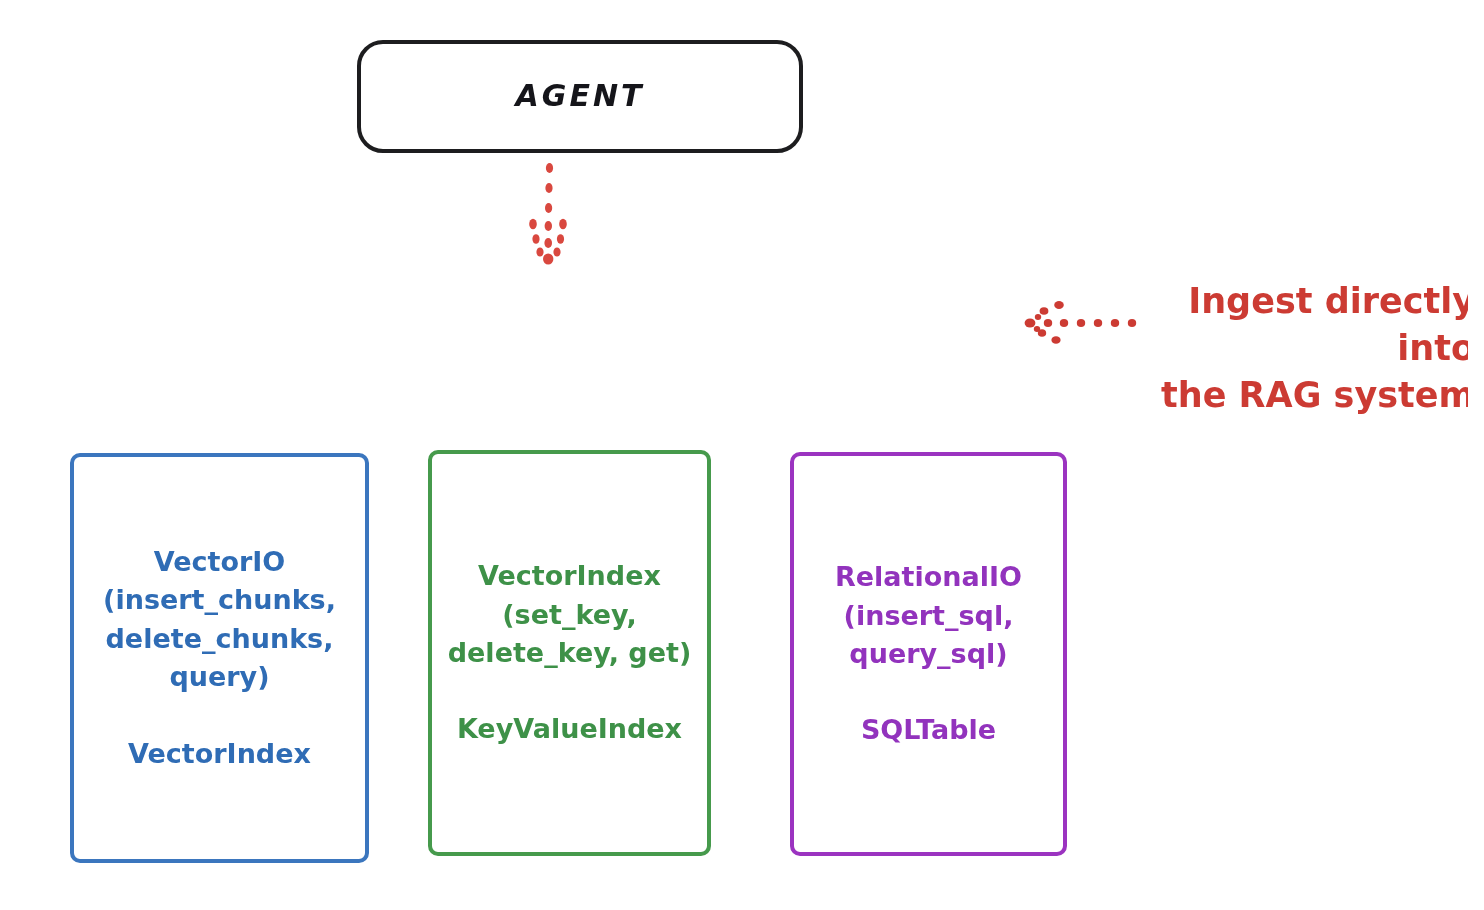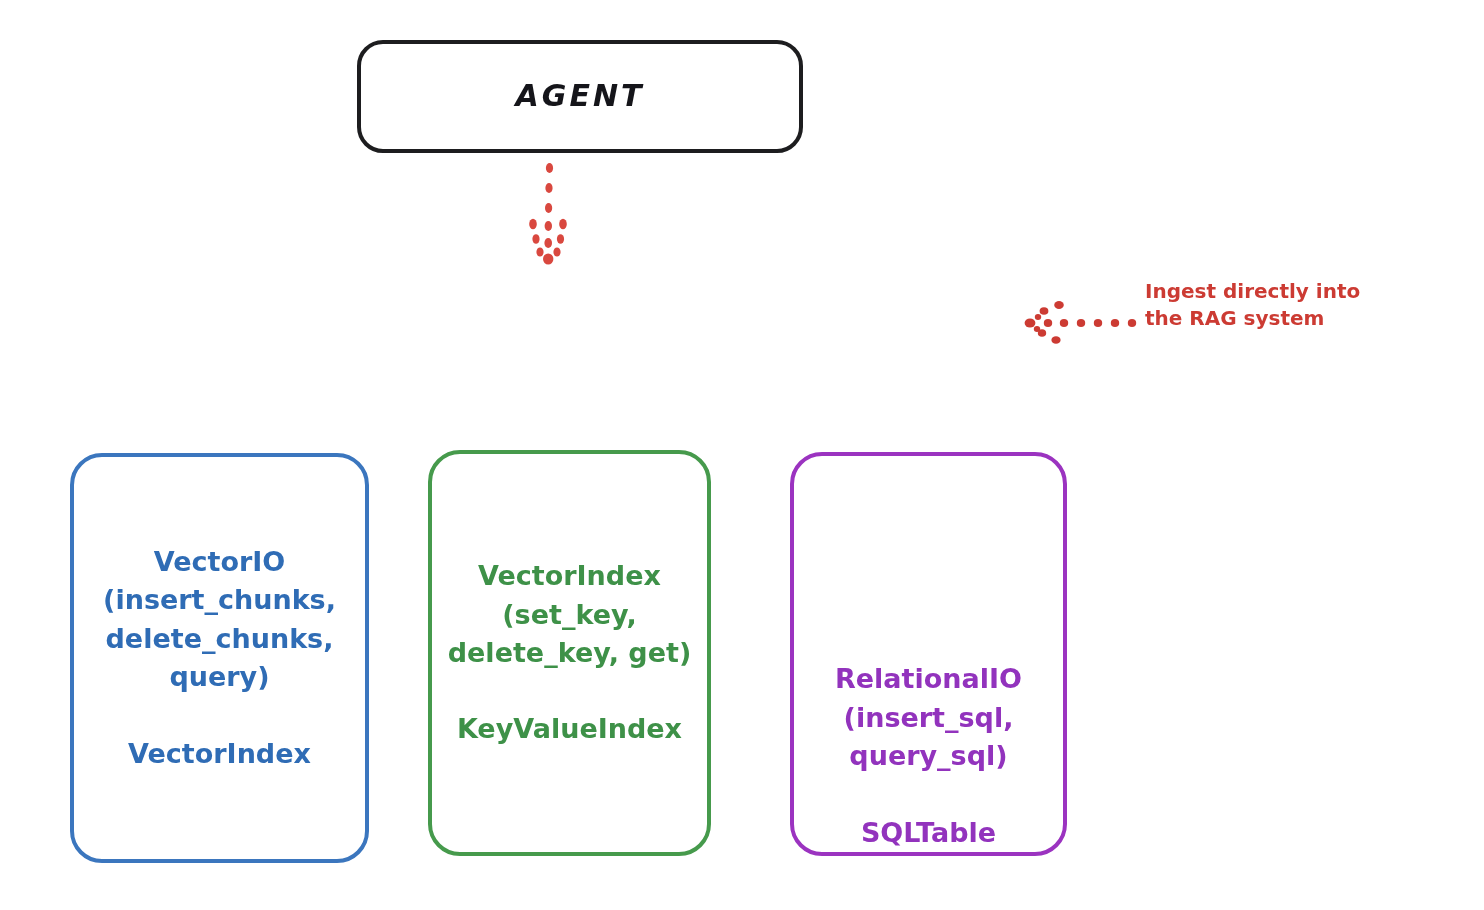--- a/index.html
+++ b/index.html
@@ -50,21 +50,21 @@
   #agent-node  { left: 357px; top: 40px;  width: 446px; height: 113px; }
   #agent-node .label { font-size: 30px; letter-spacing: 3px; }
 
   #ragtool-node { left: 157px; top: 272px; width: 824px; height: 111px; }
   #ragtool-node .label { font-size: 30px; font-style: normal; letter-spacing: 1px; }
 
   
   .node.provider {
     border-width: 4.5px;
     border-style: solid;
-    border-radius: 32px;
+    border-radius: 10px;
   }
   .node.provider .label {
     font-family: "DejaVu Sans", sans-serif;
     font-size: 27px;
     font-weight: 600;
     line-height: 1.42;
   }
 
   #vector-node {
     left: 70px; top: 453px; width: 299px; height: 410px;
@@ -74,44 +74,43 @@
 
   #keyvalue-node {
     left: 428px; top: 450px; width: 283px; height: 406px;
     border-color: #469a4c;
   }
   #keyvalue-node .label { color: #3e9148; }
 
   #relational-node {
     left: 790px; top: 452px; width: 277px; height: 404px;
     border-color: #9b33c0;
-    align-items: flex-end;
   }
   #relational-node .label { color: #9233bd; }
 
   
   .connector {
     position: absolute;
     pointer-events: none;
   }
   #agent-to-ragtool { left: 500px; top: 160px; width: 100px; height: 110px; }
   #ingest-arrow     { left: 1018px; top: 298px; width: 124px; height: 50px; }
 
   
   #ingest-annotation {
     position: absolute;
     left: 1145px;
     top: 278px;
     width: 330px;
     color: #cc3b33;
     font-family: "DejaVu Sans", sans-serif;
-    font-size: 20px;
+    font-size: 35px;
     font-weight: 600;
     line-height: 1.34;
-    text-align: left;
+    text-align: right;
     white-space: pre-line;
   }
 </style>
 </head>
 <body>
 
 <div id="canvas">
 
   <div class="node black" id="agent-node">
     <span class="label">AGENT</span>

